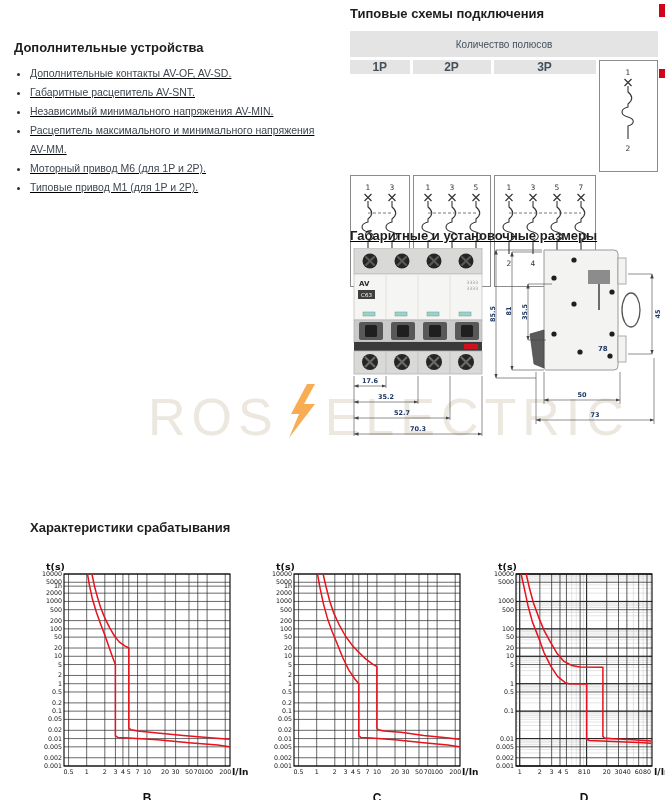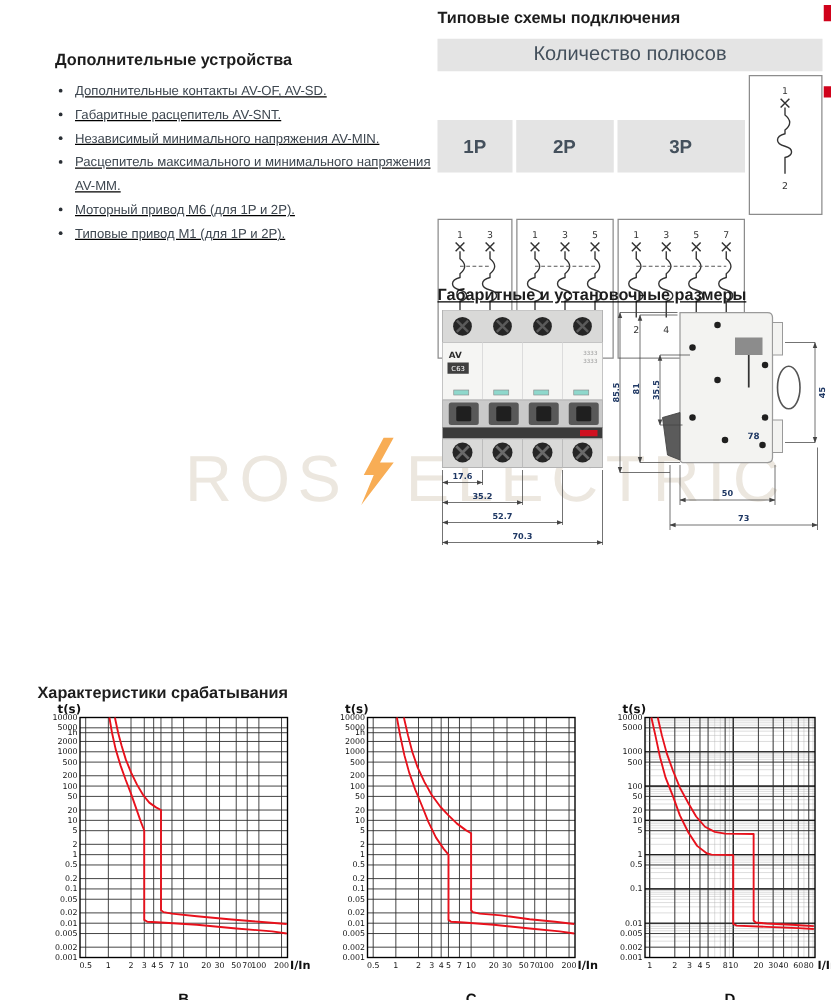--- a/index.html
+++ b/index.html
@@ -1,40 +1,40 @@
 <!DOCTYPE html>
 <html><head>
 <meta charset="utf-8">
 <style>
   html,body{margin:0;padding:0;}
   body{width:665px;height:800px;position:relative;background:#ffffff;
        font-family:"Liberation Sans","DejaVu Sans",sans-serif;overflow:hidden;}
   .abs{position:absolute;}
   h2{font-size:13px;font-weight:bold;color:#1d1d1d;margin:0;}
   
-  #devices{left:44px;top:40px;width:318px;}
+  #devices{left:14px;top:40px;width:318px;}
   #devices ul{margin:9px 0 0 4px;padding:0 0 0 12px;text-decoration:underline;}
   #devices li{font-size:10.5px;color:#3e4750;line-height:19px;list-style:disc;}
   #devices li::marker{color:#2a2f35;}
   
   #schemes{left:350px;top:6px;width:308px;}
   .scheme-table{margin-top:10px;display:grid;grid-template-columns:repeat(4,1fr);gap:3px;}
-  .tbl-header{grid-column:1/-1;background:#e4e4e4;color:#44505c;font-size:16px;
+  .tbl-header{grid-column:1/-1;background:#e4e4e4;color:#44505c;font-size:10px;
               display:flex;align-items:center;justify-content:center;height:26px;}
-  .tbl-col{background:#e4e4e4;color:#44505c;font-size:15px;font-weight:bold;
-           display:flex;align-items:center;justify-content:center;height:42px;margin-top:36px;}
+  .tbl-col{background:#e4e4e4;color:#44505c;font-size:12px;font-weight:bold;
+           display:flex;align-items:center;justify-content:center;height:14px;}
   .tbl-cell{background:#fff;border:1px solid #8c8c8c;height:110px;
             display:flex;align-items:center;justify-content:center;}
   
   #dim-section{left:350px;top:228px;width:312px;text-decoration:underline;}
   
   .chart-block{position:absolute;top:560px;}
   .chart-letter{font-size:12px;font-weight:bold;color:#111;text-align:center;margin-top:3px;}
   
-  #watermark{left:148px;top:350px;z-index:0;display:flex;align-items:center;
+  #watermark{left:148px;top:384px;z-index:0;display:flex;align-items:center;
              font-size:52px;letter-spacing:6px;color:#ece7df;font-weight:400;user-select:none;}
   #watermark .bolt{margin:0 6px;}
   .edge-mark{position:absolute;right:0;width:6px;background:#d0021b;z-index:2;}
   svg{font-family:"DejaVu Sans","Liberation Sans",sans-serif;}
   .layer{z-index:1;}
 </style>
 </head>
 <body>
 
 <div class="abs" id="watermark">
@@ -265,21 +265,21 @@
   <g font-size="6.5" font-weight="bold" fill="#1f3864" text-anchor="middle">
     <text transform="rotate(-90 5 66)" x="5" y="68">85.5</text>
     <text transform="rotate(-90 21 63)" x="21" y="65">81</text>
     <text transform="rotate(-90 37 64)" x="37" y="66">35.5</text>
     <text transform="rotate(-90 170 66)" x="170" y="68">45</text>
     <text x="94" y="149">50</text>
     <text x="107" y="169">73</text>
   </g>
 </svg>
 
-<div class="abs layer" style="left:30px;top:546px;">
+<div class="abs layer" style="left:30px;top:520px;">
   <h2>Характеристики срабатывания</h2>
 </div>
 
 <div class="chart-block" style="left:24px;">
   <svg id="chart-0" width="230" height="224">
       <line x1="44.55923539595393" y1="14" x2="44.55923539595393" y2="206" stroke="#2a2a2a" stroke-width="0.7"></line>
       <text x="44.55923539595393" y="214" text-anchor="middle" font-size="6.3" fill="#111">0.5</text>
       <line x1="62.68461404197023" y1="14" x2="62.68461404197023" y2="206" stroke="#2a2a2a" stroke-width="0.7"></line>
       <text x="62.68461404197023" y="214" text-anchor="middle" font-size="6.3" fill="#111">1</text>
       <line x1="80.80999268798652" y1="14" x2="80.80999268798652" y2="206" stroke="#2a2a2a" stroke-width="0.7"></line>

